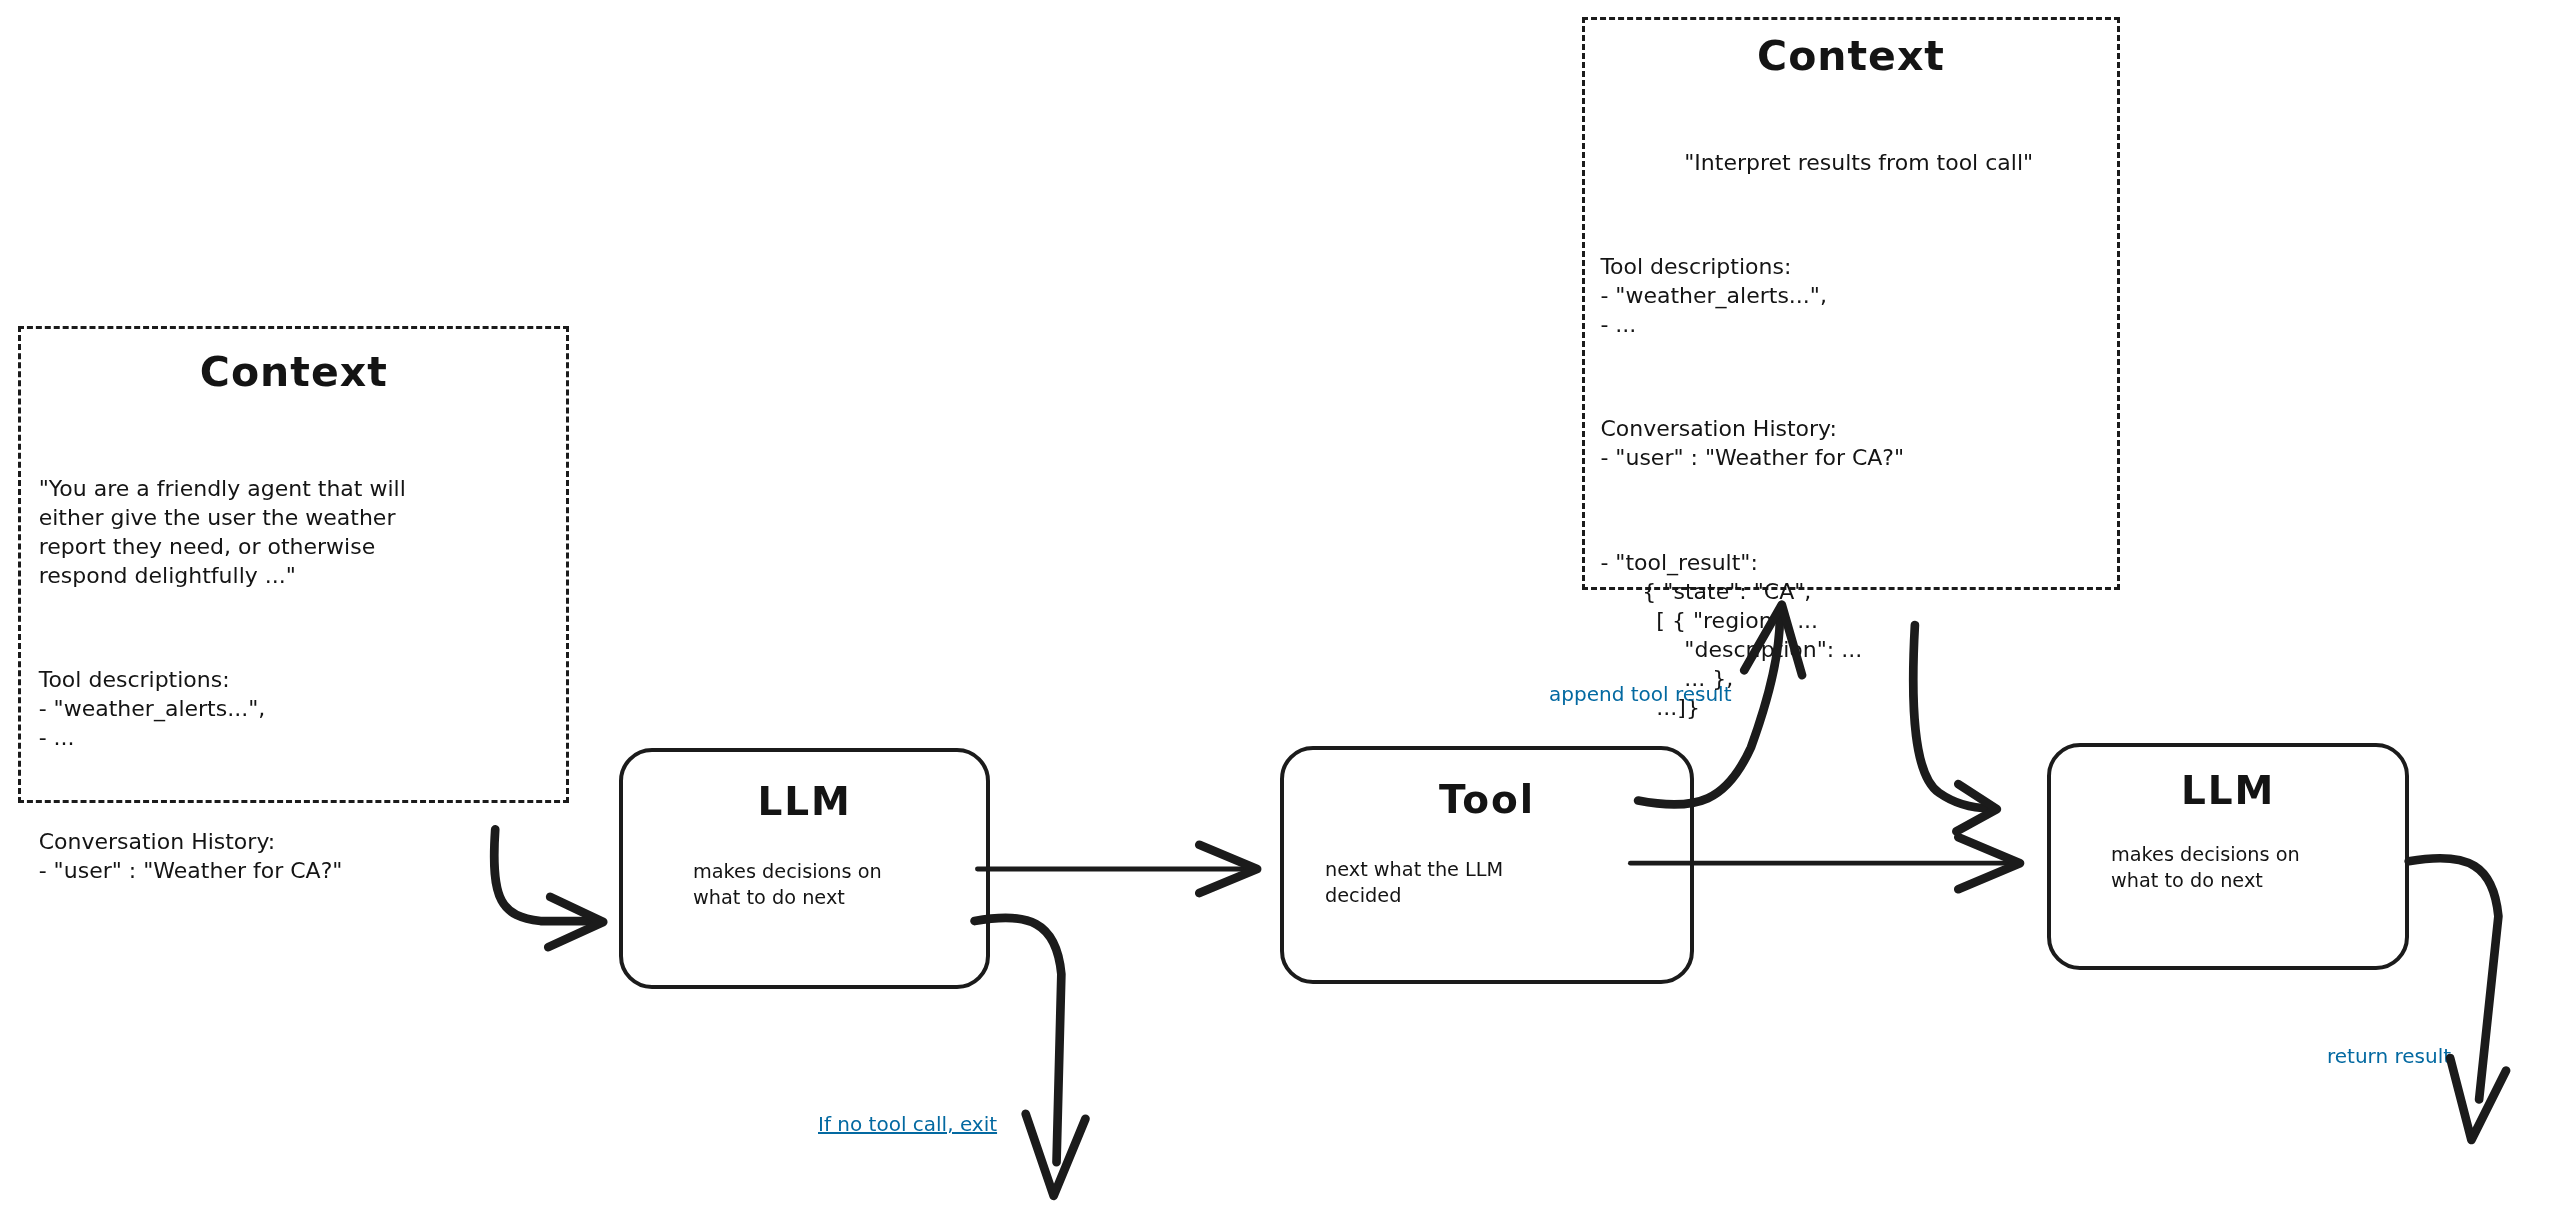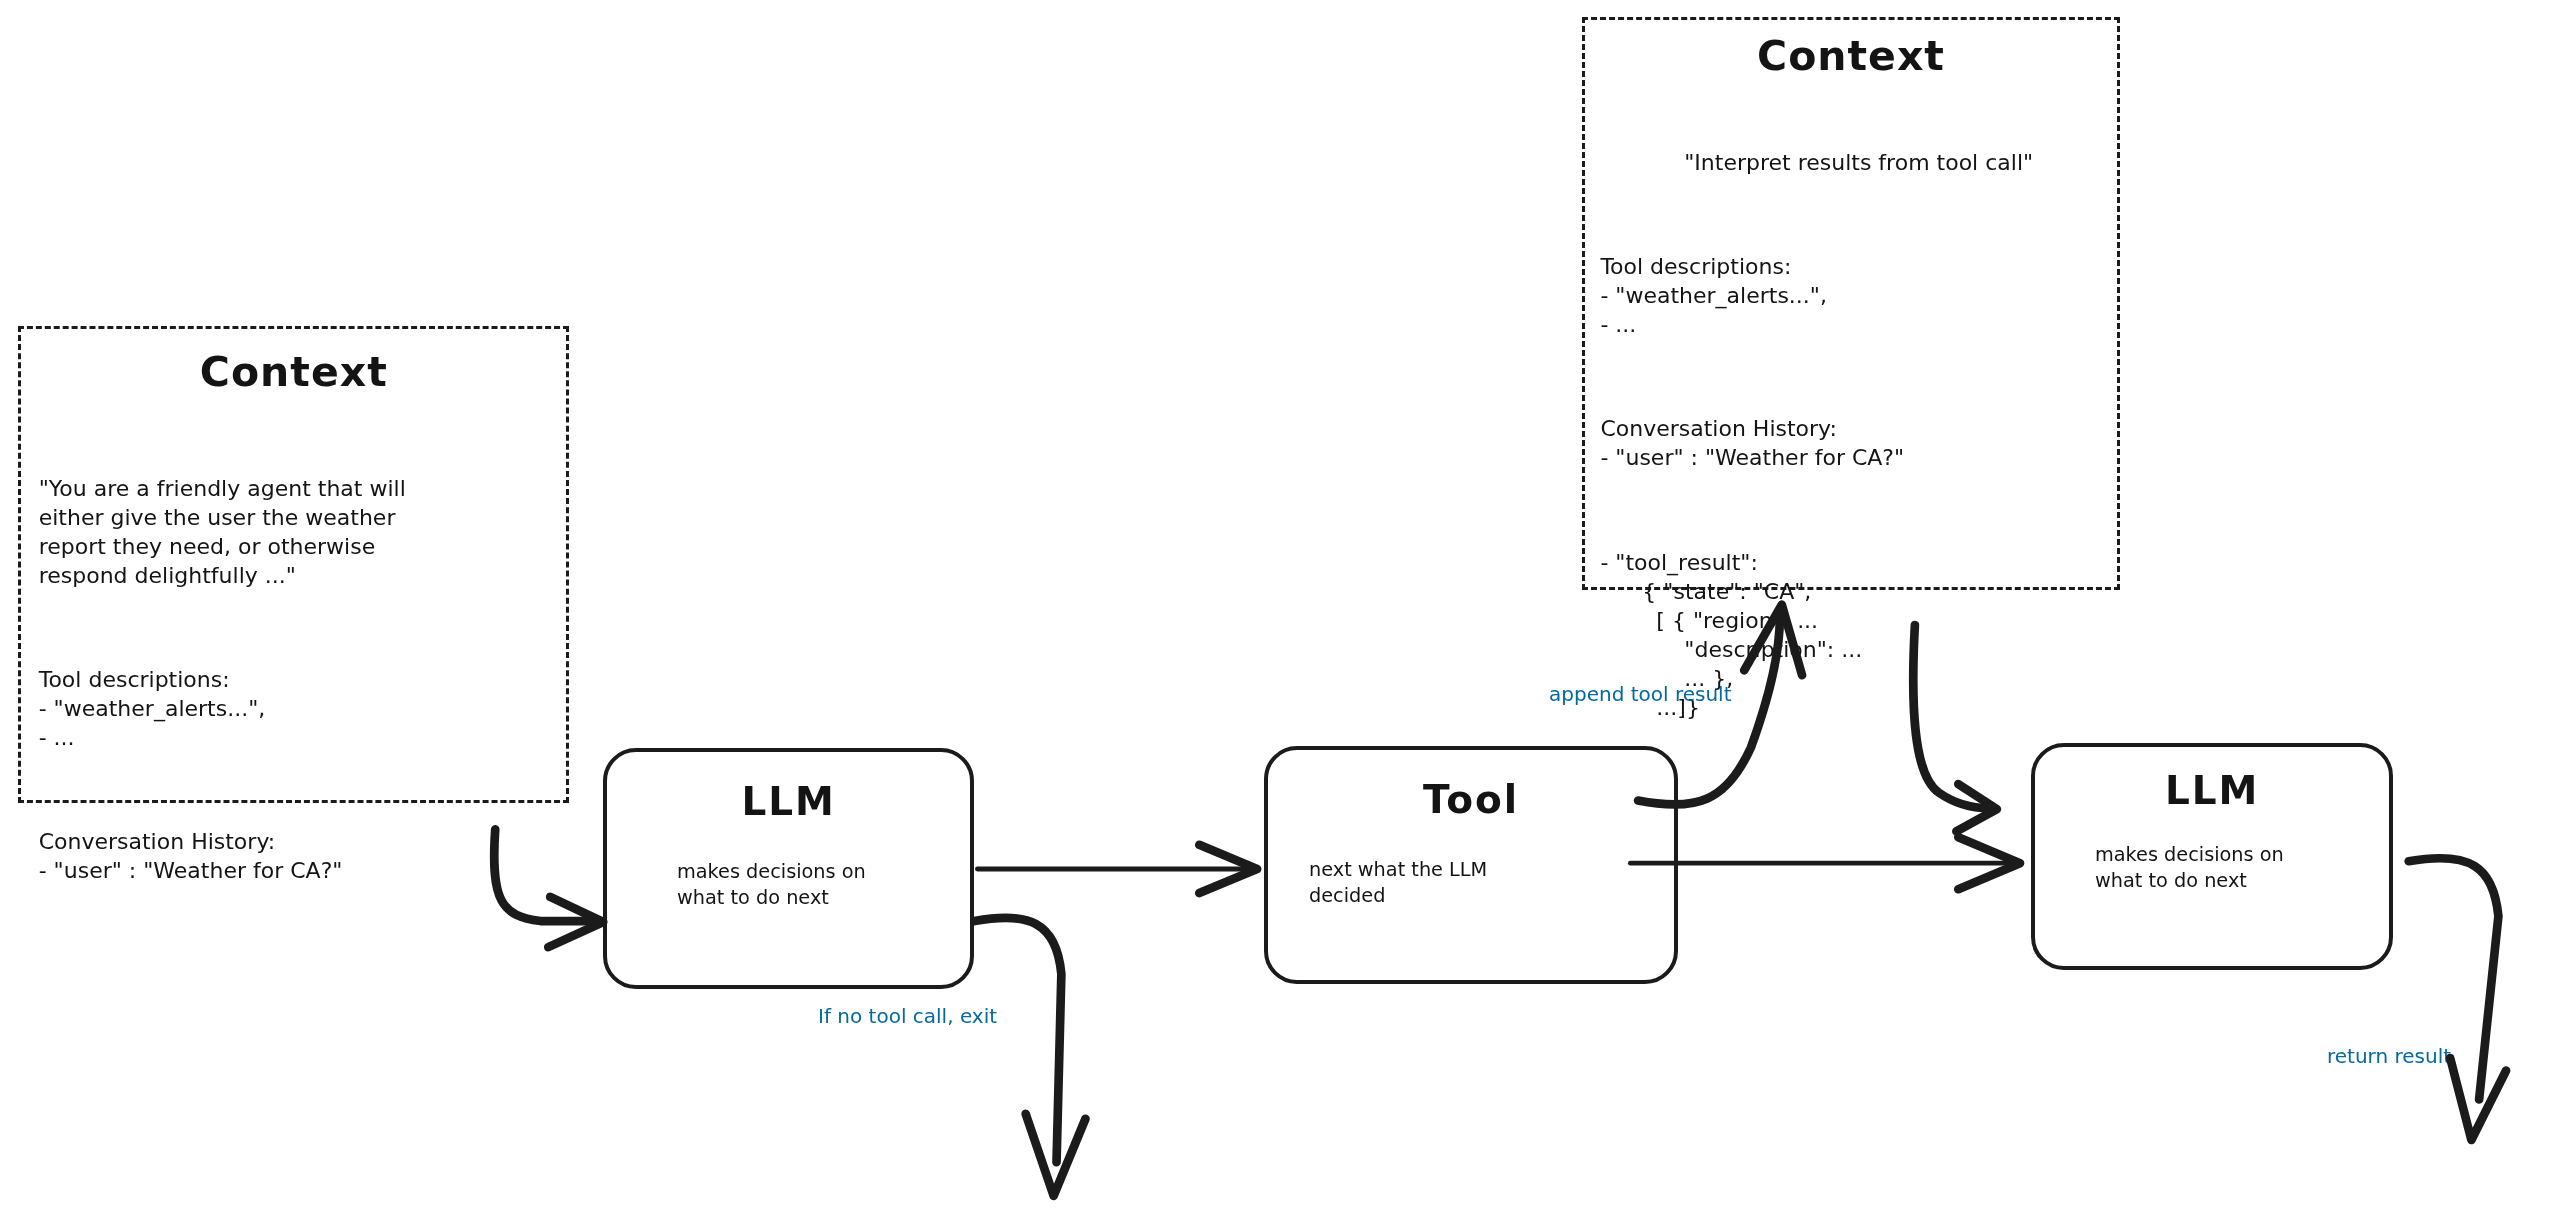--- a/index.html
+++ b/index.html
@@ -52,20 +52,21 @@
   
   .node {
     position: absolute;
     box-sizing: border-box;
     border: 4.8px solid #1b1b1b;
     border-radius: 33px;
     background: #ffffff;
     display: flex;
     flex-direction: column;
     align-items: center;
+    margin-left: 16px;
   }
   .node-title {
     font-family: "DejaVu Sans", sans-serif;
     font-weight: 700;
     color: #141414;
     font-size: 39px;
     letter-spacing: 1.9px;
   }
   .node-sub {
     font-family: "DejaVu Sans", sans-serif;
@@ -90,21 +91,21 @@
 
   
   .edge-label {
     position: absolute;
     font-family: "DejaVu Sans", sans-serif;
     color: #0369a1;
     font-size: 20px;
     white-space: nowrap;
   }
   #label-append { left: 1549px; top: 682px; }
-  #label-exit   { left: 818px;  top: 1004px; }
+  #label-exit   { left: 818px;  top: 1112px; text-decoration: underline; }
   #label-return { left: 2327px; top: 1044px; }
 
   
   #arrows {
     position: absolute;
     left: 0; top: 0;
     width: 2576px; height: 1221px;
     pointer-events: none;
   }
   #arrows path { fill: none; stroke: #1b1b1b; stroke-linecap: round; stroke-linejoin: round; }

